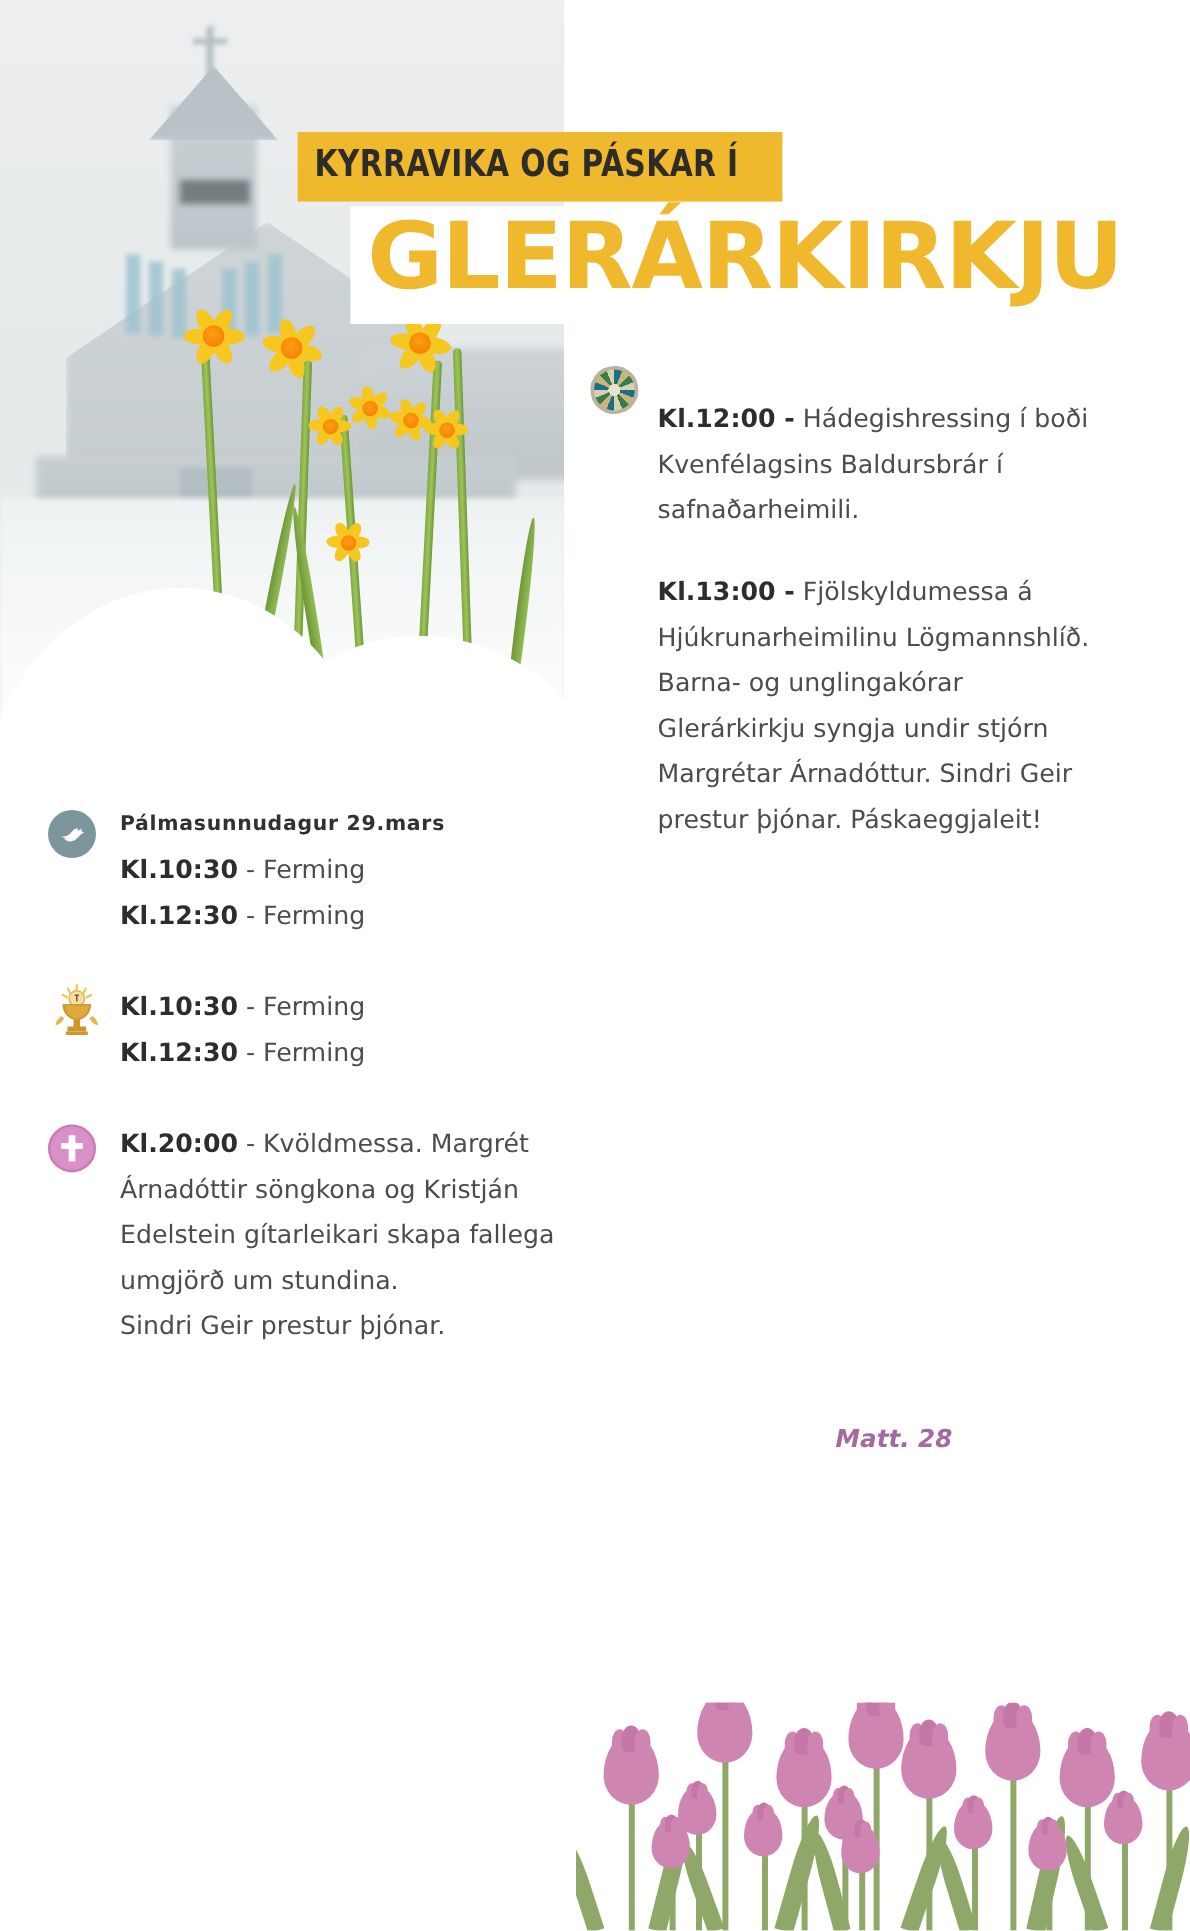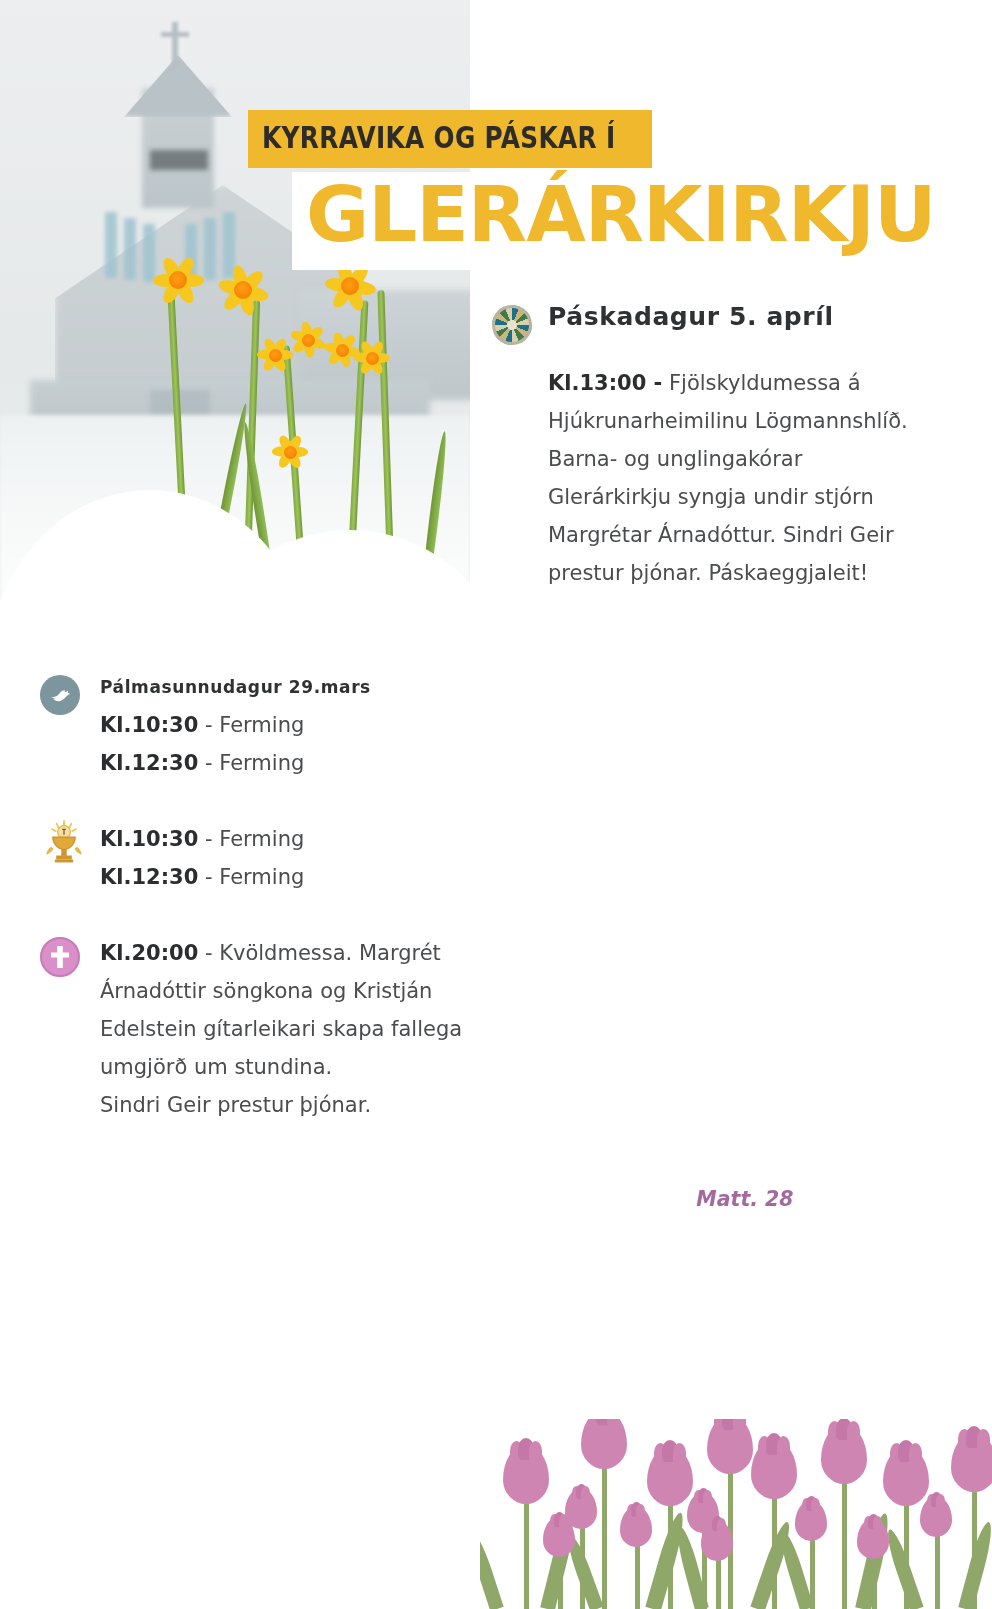--- a/index.html
+++ b/index.html
@@ -360,23 +360,25 @@
       <p><b>Kl.20:00</b><span> - Kvöldmessa. Margrét Árnadóttir söngkona og Kristján Edelstein gítarleikari skapa fallega umgjörð um stundina.</span></p>
       <p><span>Sindri Geir prestur þjónar.</span></p>
     </div>
 
   </div>
 
   <div class="col-right">
 
     <div class="rblock rhead">
       <div class="rosette"></div>
-      <h3>Páskadagur 5. apríl</h3>
-    </div>
-
+    </div>
+
+    <div class="rblock ind">
+      <p><b>Kl.12:00 -</b><span> Hádegishressing í boði Kvenfélagsins Baldursbrár í safnaðarheimili.</span></p>
+    </div>
 
     <div class="rblock ind">
       <p><b>Kl.13:00 -</b><span> Fjölskyldumessa á Hjúkrunarheimilinu Lögmannshlíð. Barna- og unglingakórar Glerárkirkju syngja undir stjórn Margrétar Árnadóttur. Sindri Geir prestur þjónar. Páskaeggjaleit!</span></p>
     </div>
 
   </div>
 
   <div class="quote">
     <span class="ref">Matt. 28</span>
   </div>

